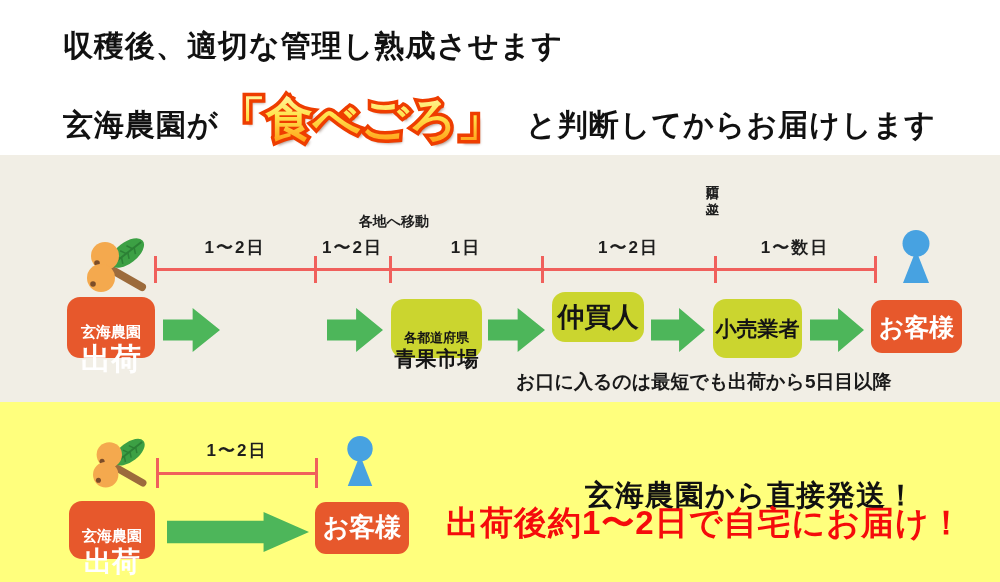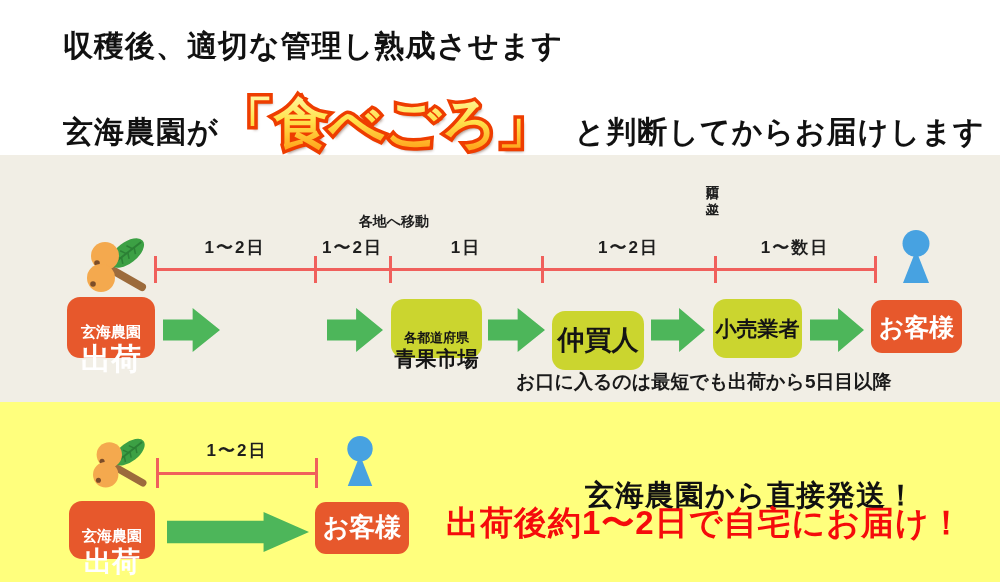--- a/index.html
+++ b/index.html
@@ -12,21 +12,21 @@
   
   .sec-header { position:absolute; left:0; top:0; width:1000px; height:155px; background:#ffffff; }
   .sec-market { position:absolute; left:0; top:155px; width:1000px; height:247px; background:#f1eee5; }
   .sec-direct { position:absolute; left:0; top:402px; width:1000px; height:180px; background:#ffff7d; }
 
   
   .h1 { position:absolute; left:63px; top:26px; font-size:30px; font-weight:700; letter-spacing:1px; }
   .h2row { position:absolute; left:63px; top:92px; display:flex; align-items:baseline; white-space:nowrap; }
   .h2pre,.h2suf { font-size:30px; font-weight:700; letter-spacing:1px; }
   .h2suf { margin-left:22px; }
-  .tabegoro { position:relative; display:inline-block; font-size:55px; font-weight:700; line-height:1.15;text-align:right; }
+  .tabegoro { position:relative; display:inline-block; font-size:47px; font-weight:700; line-height:1.15;text-align:right; }
   .tabegoro .stroke {
     position:absolute; left:0; top:0;
     color:#ee3d00; -webkit-text-stroke:7px #ee3d00;
     text-shadow:3px 4px 3px rgba(70,25,0,.45);
   }
   .tabegoro .fill { position:relative; color:#ffd23a; }
   @supports ((-webkit-background-clip: text)) {
     .tabegoro .fill {
       background:linear-gradient(180deg,#fff59b 8%,#ffe34d 45%,#ffa81e 90%);
       -webkit-background-clip:text; background-clip:text; color:transparent;
@@ -118,21 +118,21 @@
     <div class="arrow" style="left:163px;top:153px;width:57px;height:44px"></div>
 
     <div class="arrow" style="left:327px;top:153px;width:56px;height:44px"></div>
 
     <div class="node green" style="left:391px;top:144px;width:91px;height:59px">
       <span class="node-sub" style="font-size:13px">各都道府県</span>
       <span class="node-main" style="font-size:21px">青果市場</span>
     </div>
     <div class="arrow" style="left:488px;top:153px;width:57px;height:44px"></div>
 
-    <div class="node green" style="left:552px;top:156px;width:92px;height:59px">
+    <div class="node green" style="left:552px;top:137px;width:92px;height:50px">
       <span class="node-main" style="font-size:27px">仲買人</span>
     </div>
     <div class="arrow" style="left:651px;top:153px;width:54px;height:44px"></div>
 
     <div class="node green" style="left:713px;top:144px;width:89px;height:59px">
       <span class="node-main" style="font-size:21px">小売業者</span>
     </div>
     <div class="arrow" style="left:810px;top:153px;width:54px;height:44px"></div>
 
     <div class="node red" style="left:871px;top:145px;width:91px;height:53px;border-radius:11px">

